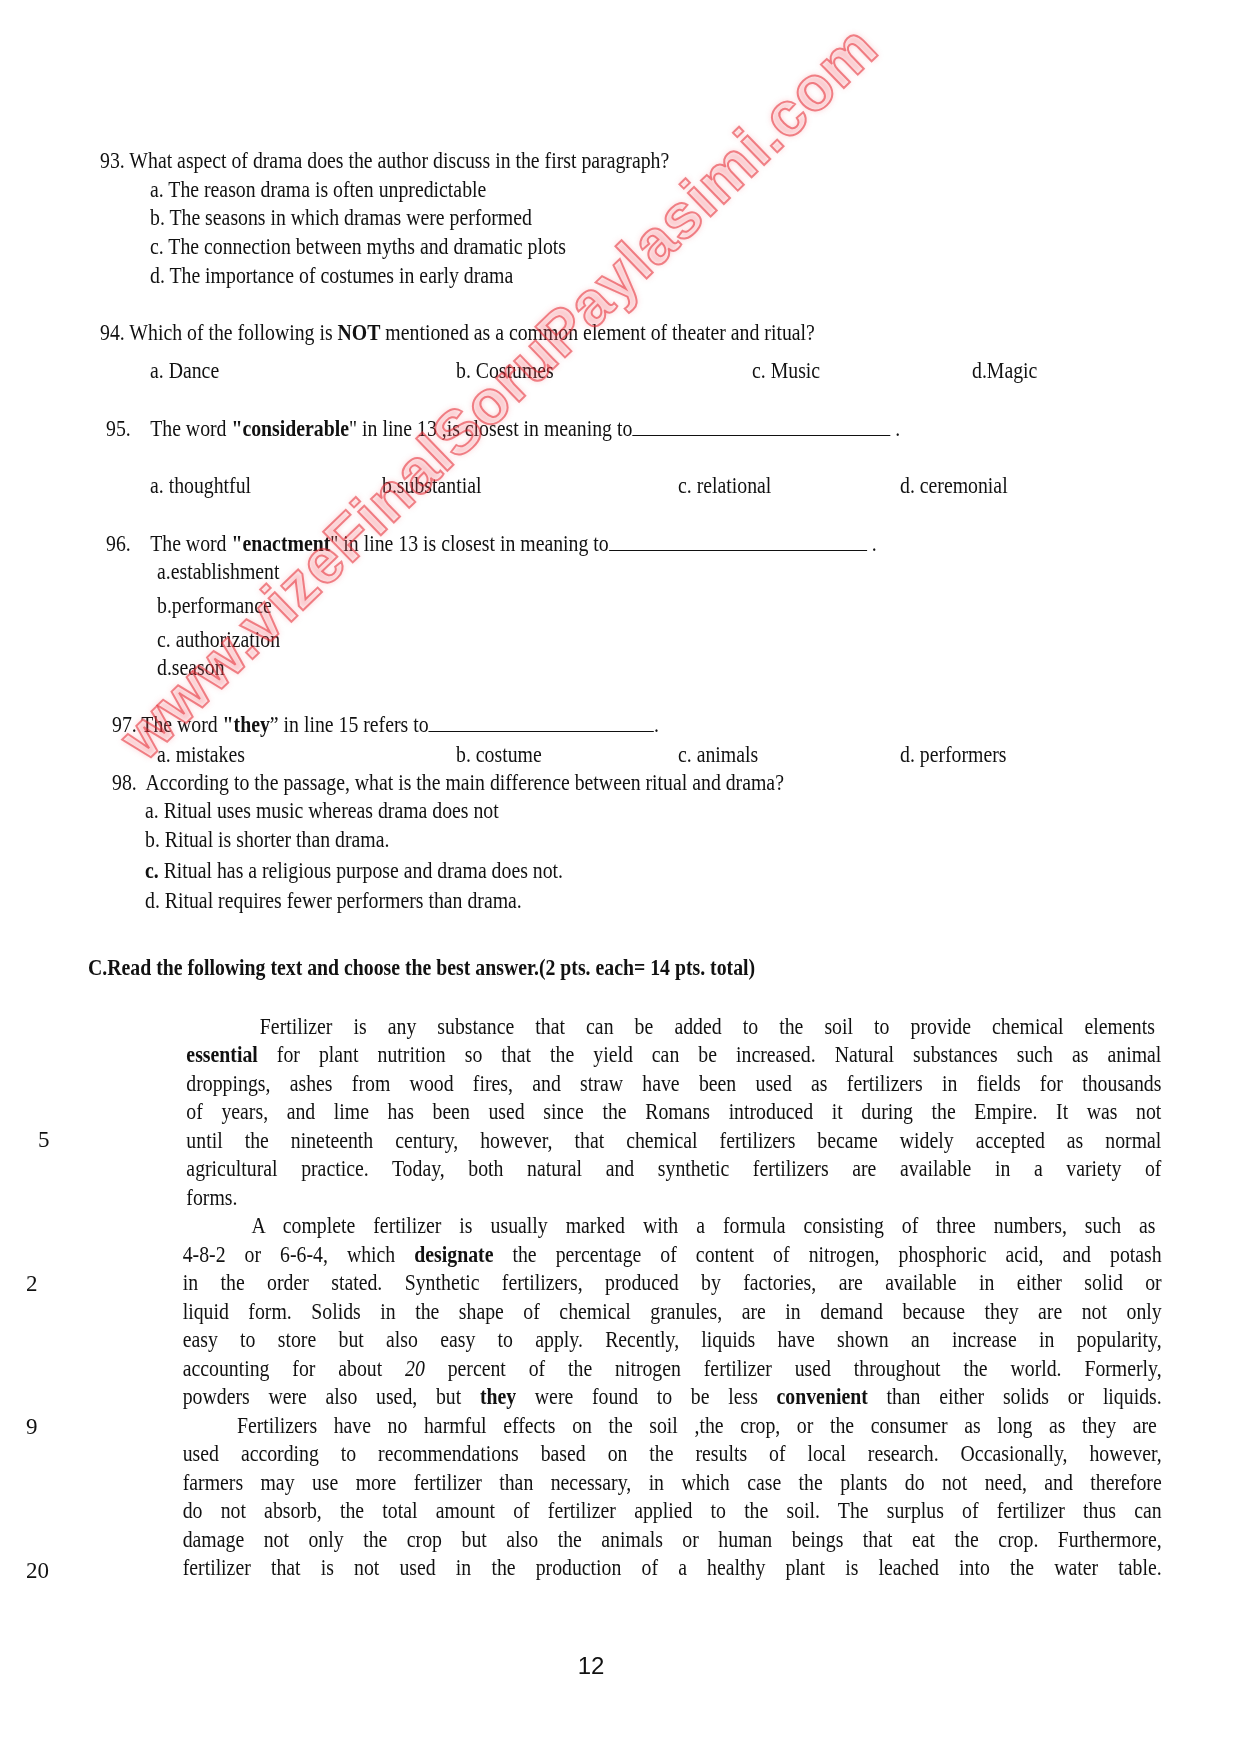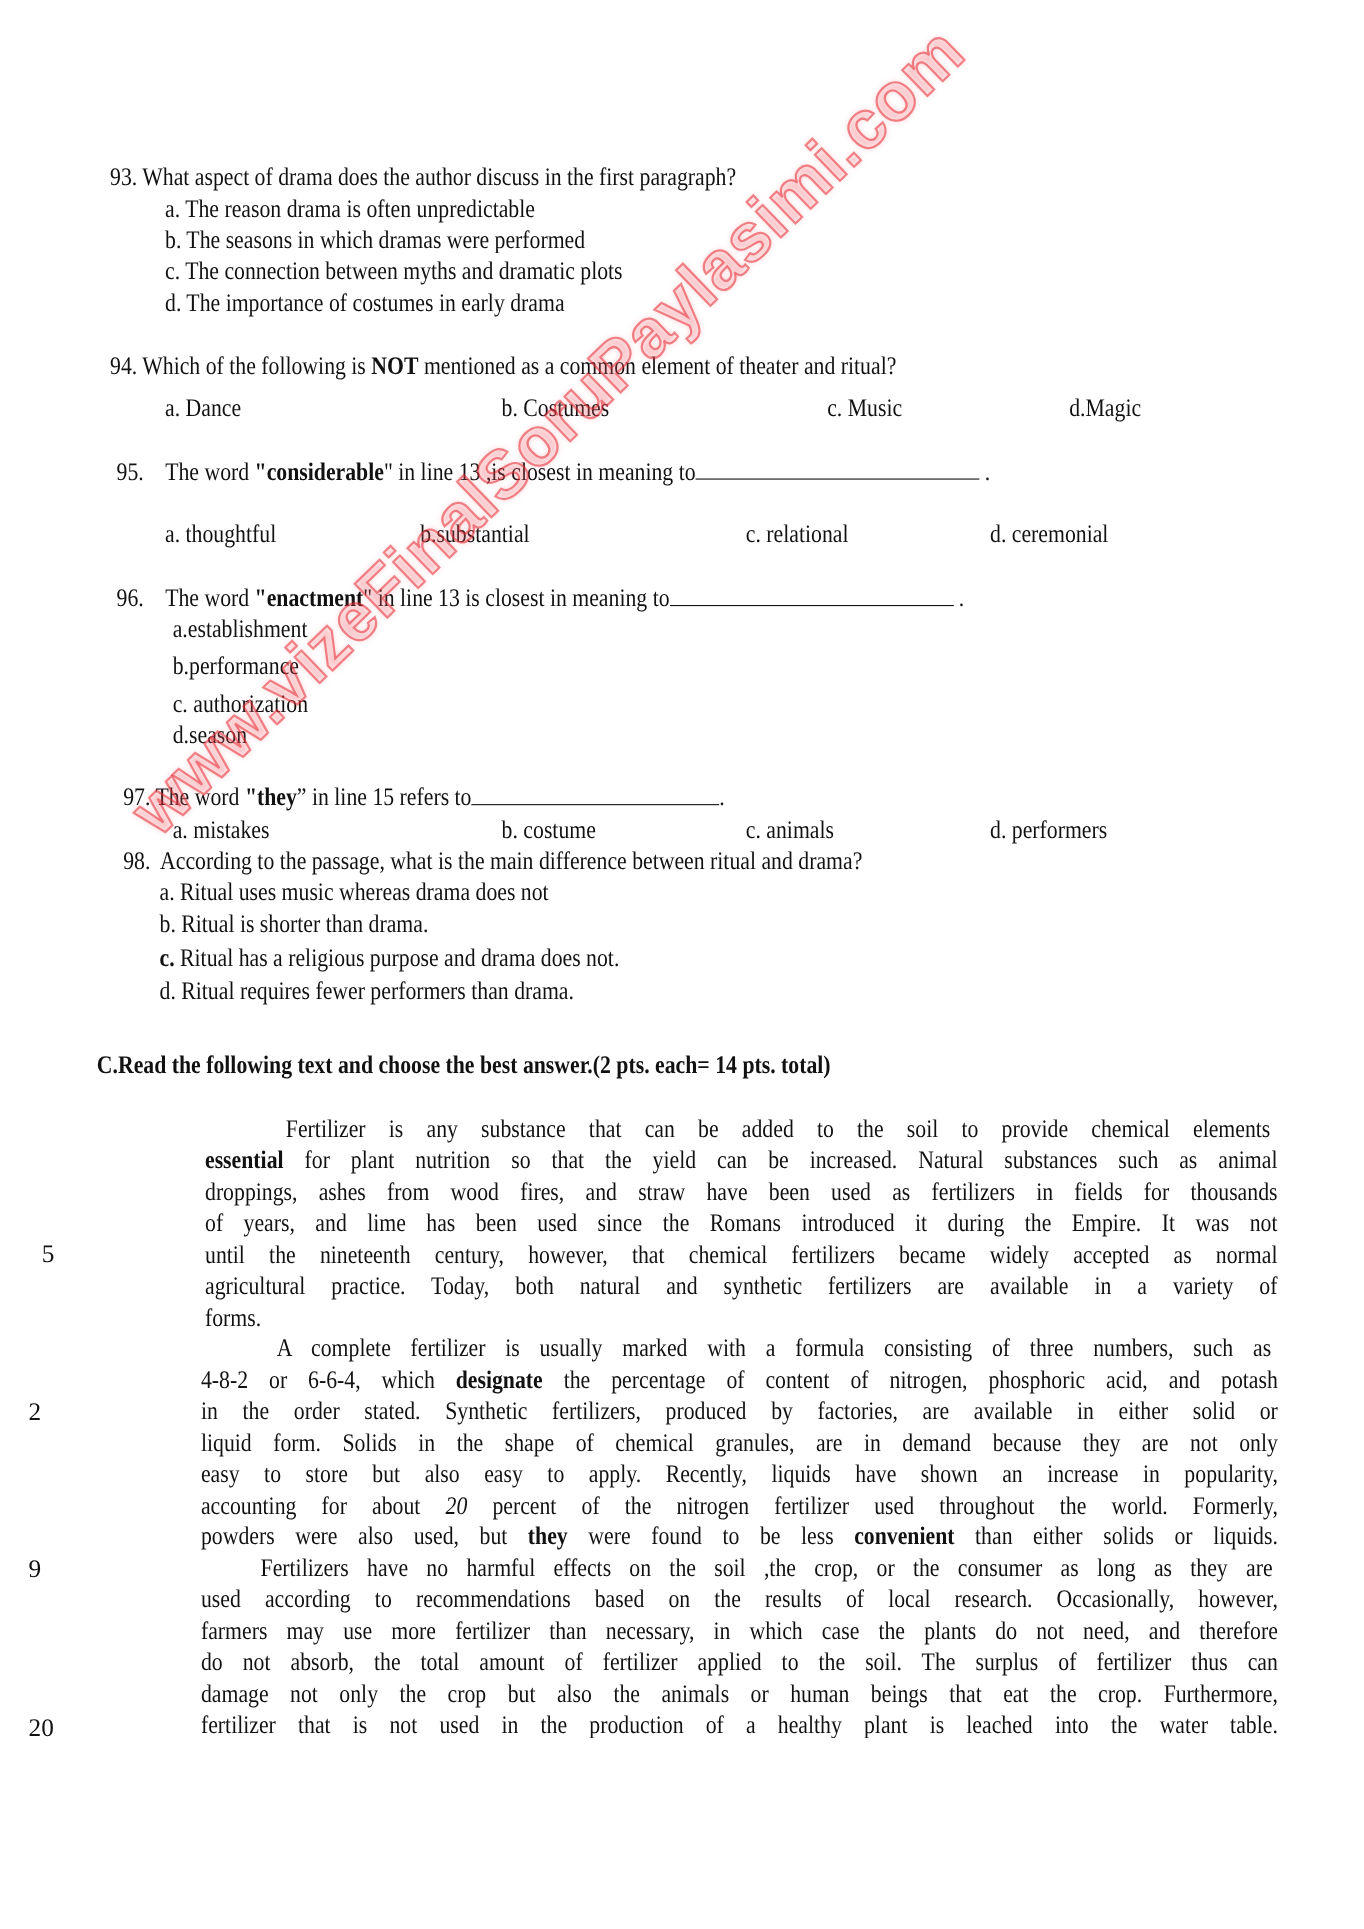--- a/index.html
+++ b/index.html
@@ -127,15 +127,16 @@
       <div class="pline cond" style="left: 103px; top: 1497px; width: 1138.37px;"><span>do not absorb, the total amount of fertilizer applied to the soil. The surplus of fertilizer thus can</span></div>
       <div class="pline cond" style="left: 103px; top: 1526px; width: 1138.37px;"><span>damage not only the crop but also the animals or human beings that eat the crop. Furthermore,</span></div>
       <div class="pline cond" style="left: 103px; top: 1554px; width: 1138.37px;"><span>fertilizer that is not used in the production of  a  healthy plant is leached into  the water table.</span></div>
     </div>
 
   <div class="lnum" style="left:38px; top:1126px;">5</div>
   <div class="lnum" style="top:1270px;">2</div>
   <div class="lnum" style="top:1413px;">9</div>
   <div class="lnum" style="top:1557px;">20</div>
 
+  <div class="pagenum">12</div>
 
   <div class="watermark">www.vizeFinalSoruPaylasimi.com</div>
 </div>
 
 </body></html>

